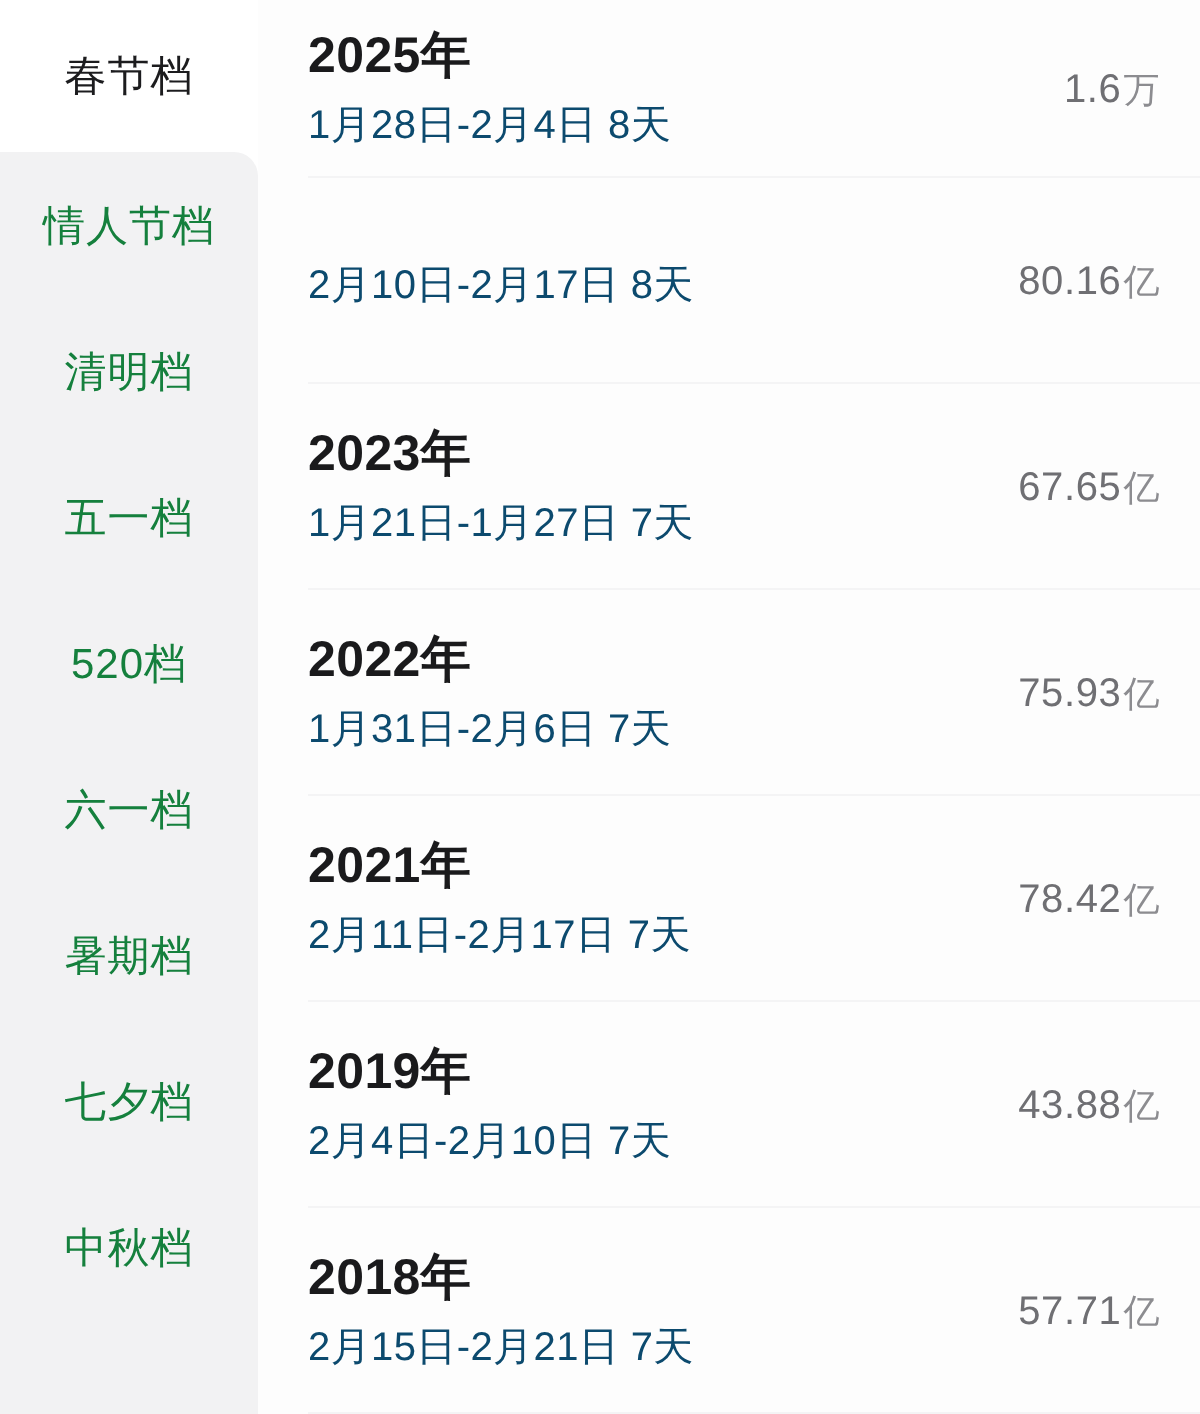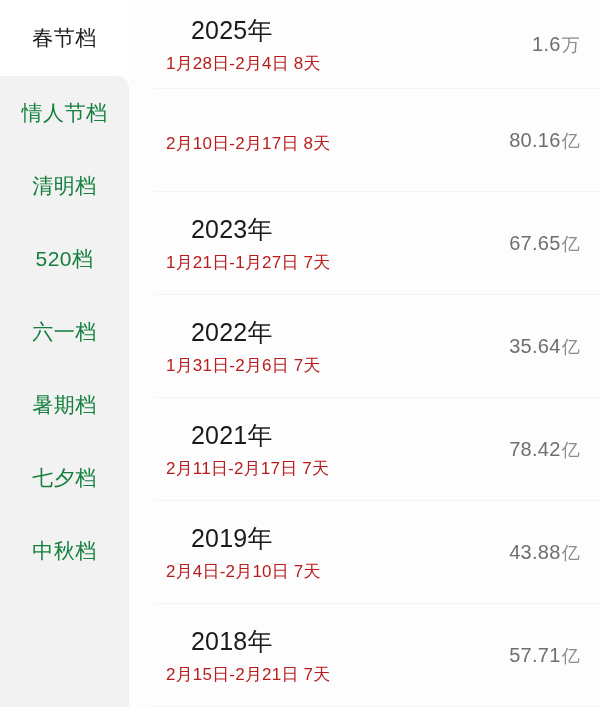--- a/index.html
+++ b/index.html
@@ -116,30 +116,28 @@
   .row-left {
     display: flex;
     flex-direction: column;
     justify-content: center;
   }
   .row-title {
     font-size: 25px;
     line-height: 1.25;
     color: #1a1a1c;
     letter-spacing: 0.2px;
-    font-weight: 400;
-    margin-left: 37px;
+    font-weight: 700;
   }
   .row-sub {
     margin-top: 6px;
-    font-size: 17px;
+    font-size: 20px;
     line-height: 1.25;
-    color: #b91c1c;
+    color: #0c4a6e;
     letter-spacing: 0.2px;
-    margin-left: 12px;
   }
   .row-value {
     font-size: 20px;
     color: #6f6f73;
     letter-spacing: 0.3px;
     white-space: nowrap;
     text-align: right;
     padding-right: 0px;
   }
   .row-value .unit {
@@ -160,20 +158,23 @@
           <div class="sidebar-item active">
             <span>春节档</span>
           </div>
           <div class="sidebar-item">
             <span>情人节档</span>
           </div>
           <div class="sidebar-item">
             <span>清明档</span>
           </div>
           <div class="sidebar-item">
+            <span>五一档</span>
+          </div>
+          <div class="sidebar-item">
             <span>520档</span>
           </div>
           <div class="sidebar-item">
             <span>六一档</span>
           </div>
           <div class="sidebar-item">
             <span>暑期档</span>
           </div>
           <div class="sidebar-item">
             <span>七夕档</span>
@@ -205,21 +206,21 @@
             <div class="row-title">2023年</div>
             <div class="row-sub">1月21日-1月27日 7天</div>
           </div>
           <div class="row-value"><span class="num">67.65</span><span class="unit">亿</span></div>
         </div>
         <div class="row">
           <div class="row-left">
             <div class="row-title">2022年</div>
             <div class="row-sub">1月31日-2月6日 7天</div>
           </div>
-          <div class="row-value"><span class="num">35.64</span><span class="unit">亿</span></div>
+          <div class="row-value"><span class="num">75.93</span><span class="unit">亿</span></div>
         </div>
         <div class="row">
           <div class="row-left">
             <div class="row-title">2021年</div>
             <div class="row-sub">2月11日-2月17日 7天</div>
           </div>
           <div class="row-value"><span class="num">78.42</span><span class="unit">亿</span></div>
         </div>
         <div class="row">
           <div class="row-left">

